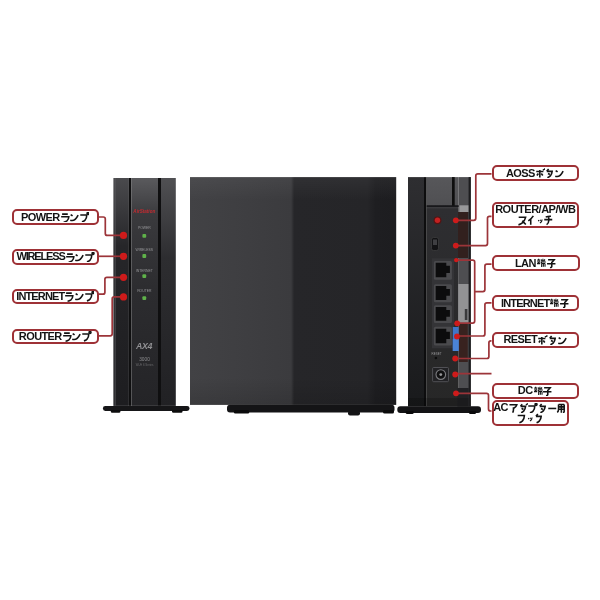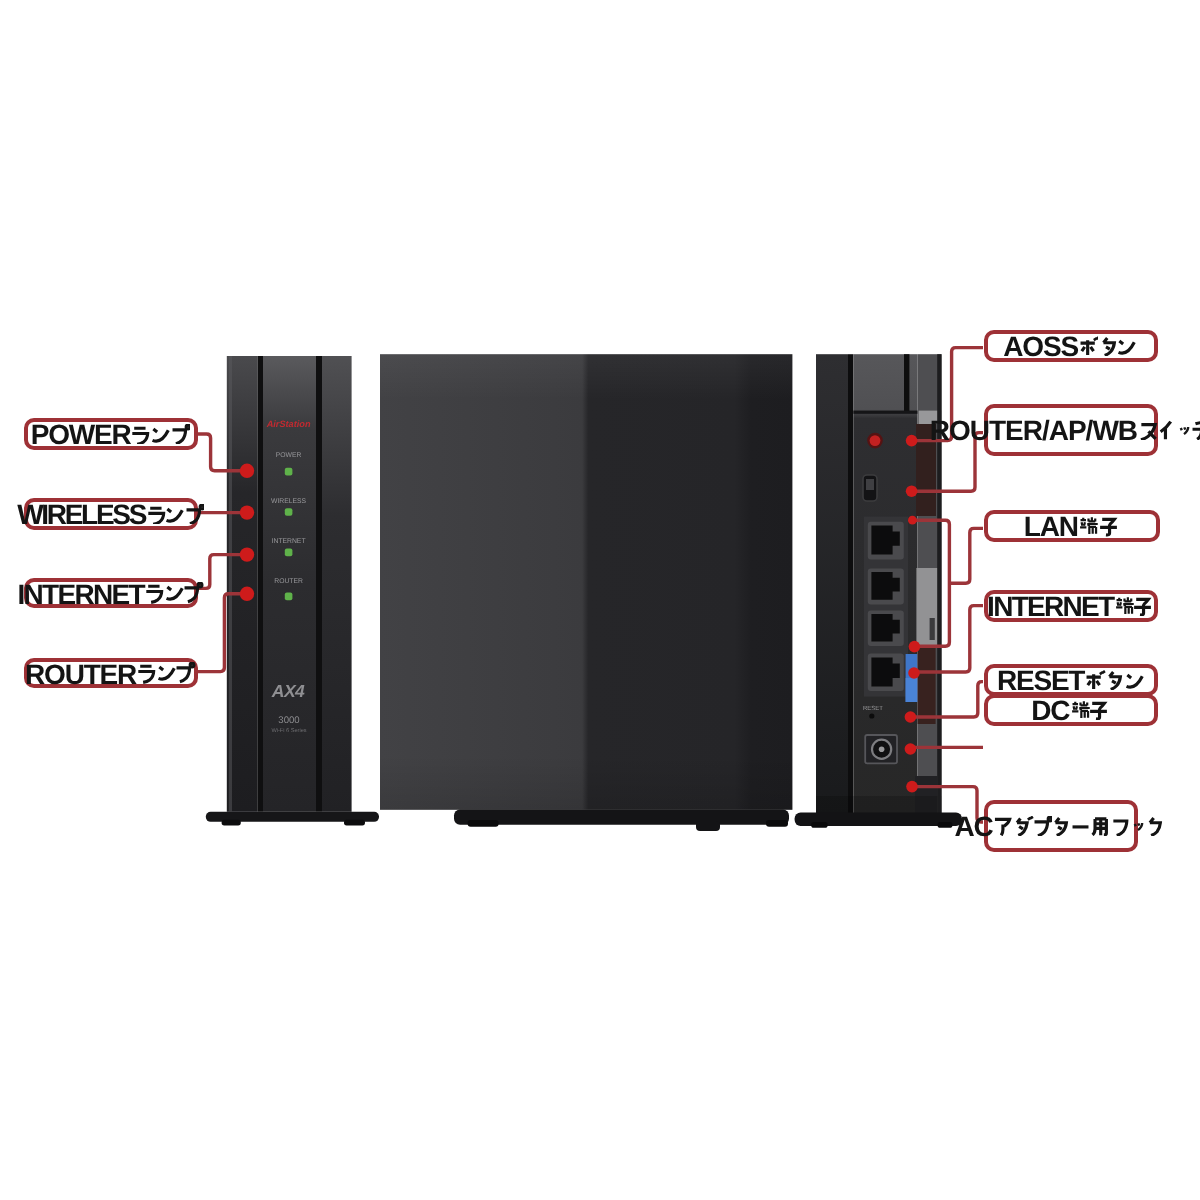--- a/index.html
+++ b/index.html
@@ -1,22 +1,22 @@
 <!DOCTYPE html>
 <html><head>
 <meta charset="utf-8">
 <style>
   html,body{margin:0;padding:0;background:#fff;}
   #stage{position:relative;width:600px;height:600px;background:#ffffff;overflow:hidden;
          font-family:"Liberation Sans",sans-serif;}
   #ovl{position:absolute;left:0;top:0;}
   .lb{position:absolute;box-sizing:border-box;border:2px solid #9e3136;border-radius:5px;
       background:#fff;display:flex;align-items:center;justify-content:center;
-      font-weight:bold;font-size:14px;color:#141414;letter-spacing:-0.6px;line-height:1;}
-  .lb2{}
+      font-weight:bold;font-size:11px;color:#141414;letter-spacing:-0.6px;line-height:1;}
+  .lb2{flex-direction:column;}
   .row{display:flex;align-items:center;justify-content:center;}
   svg.k{display:block;flex-shrink:0;}
   svg.k+svg.k{margin-left:-0.8px;}
 </style>
 </head>
 <body>
 <div id="stage">
 
 <svg width="0" height="0" style="position:absolute">
 <defs>
@@ -348,21 +348,21 @@
       <svg class="k" width="10.5" height="10.5" viewBox="0 0 100 100" fill="none" stroke="#141414" stroke-width="15">
         <use href="#ka-bo"></use>
       </svg>
       <svg class="k" width="10.5" height="10.5" viewBox="0 0 100 100" fill="none" stroke="#141414" stroke-width="15">
         <use href="#ka-ta"></use>
       </svg>
       <svg class="k" width="10.5" height="10.5" viewBox="0 0 100 100" fill="none" stroke="#141414" stroke-width="15">
         <use href="#ka-n"></use>
       </svg>
 </div>
-<div class="lb" style="left:491.5px;top:347px;width:87.5px;height:15.8px;">
+<div class="lb" style="left:491.5px;top:383px;width:87.5px;height:15.8px;">
   <span>DC</span>
       <svg class="k" width="10.5" height="10.5" viewBox="0 0 100 100" fill="none" stroke="#141414" stroke-width="10.5">
         <use href="#kj-tan"></use>
       </svg>
       <svg class="k" width="10.5" height="10.5" viewBox="0 0 100 100" fill="none" stroke="#141414" stroke-width="15">
         <use href="#kj-shi"></use>
       </svg>
 </div>
 <div class="lb lb2" style="left:491.5px;top:400.3px;width:77px;height:25.4px;align-items:center;">
   <div class="row">

